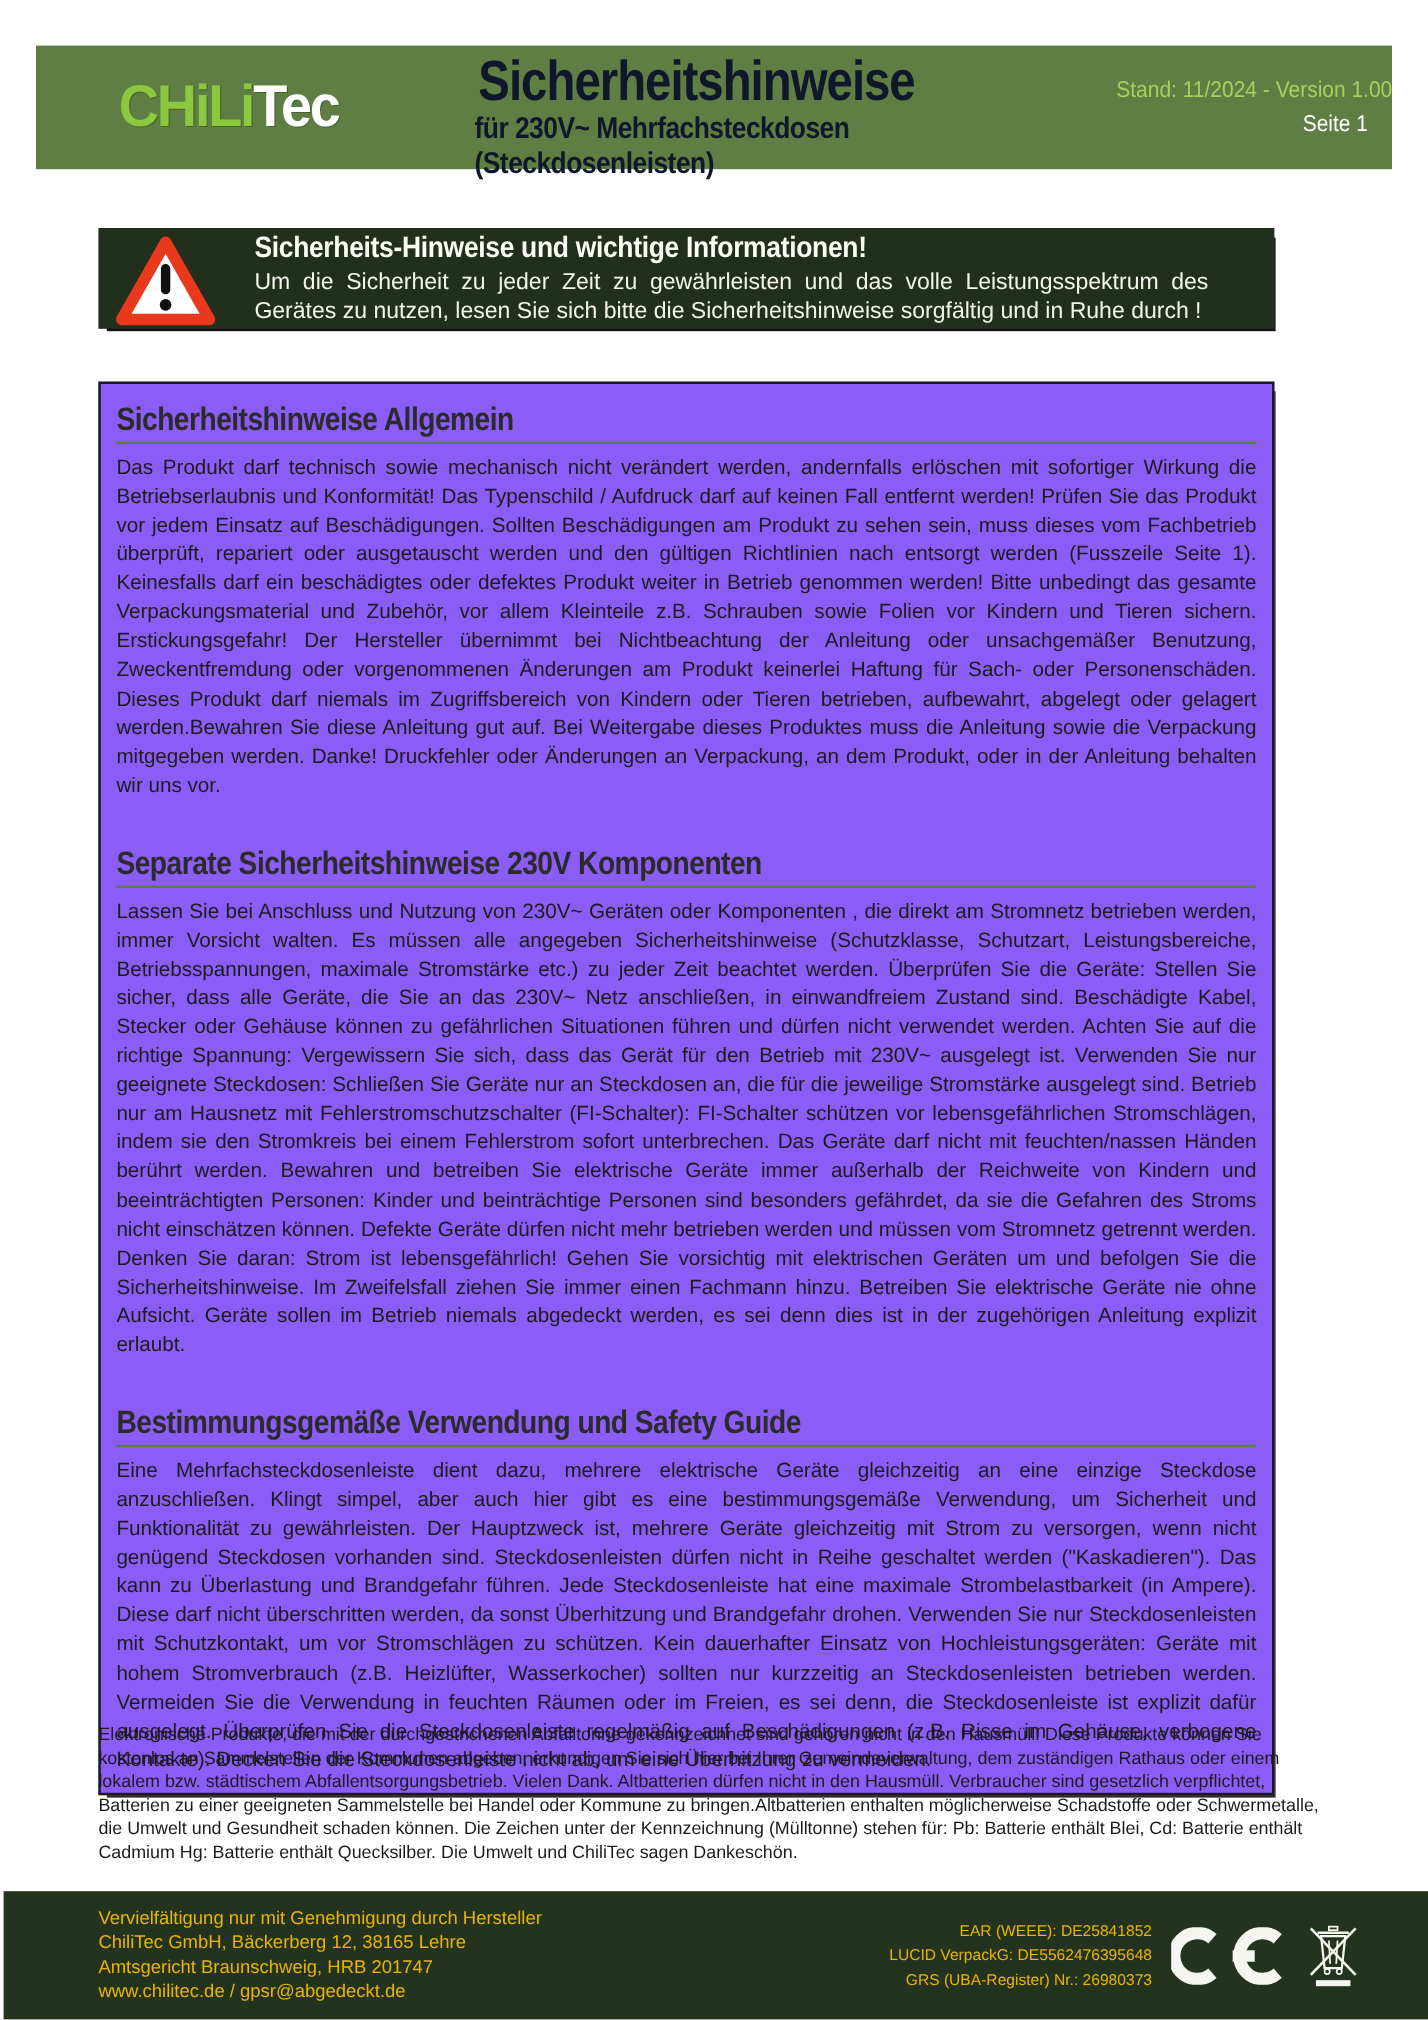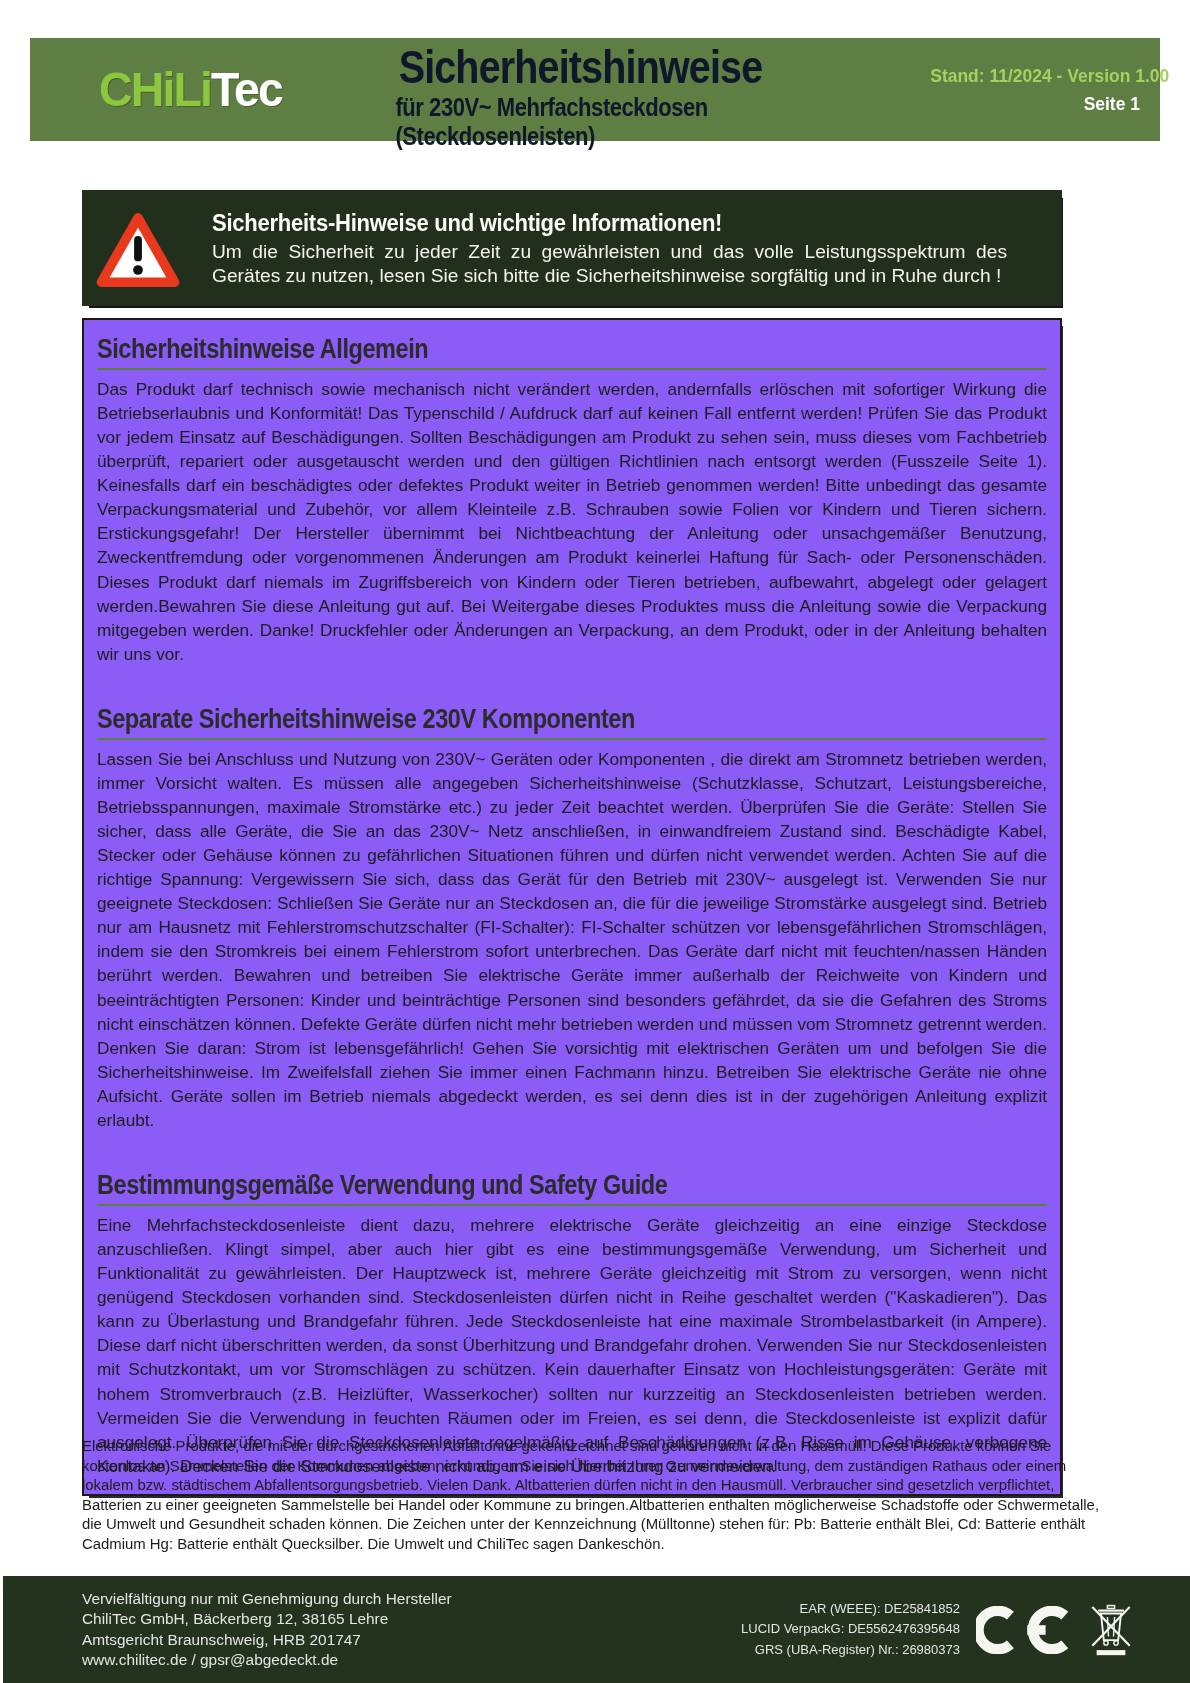--- a/index.html
+++ b/index.html
@@ -31,29 +31,29 @@
   .banner-title {
     display: inline-block; font-size: 47px; font-weight: 700; letter-spacing: -1px;
     transform: scaleX(0.84); transform-origin: center; line-height: 1.05;
   }
   .banner-sub {
     display: inline-block; font-size: 25px; font-weight: 700; letter-spacing: -0.5px;
     transform: scaleX(0.88); transform-origin: center; margin-top: 1px;
   }
   .banner-right {
     width: 248px; padding-right: 20px; text-align: right;
-    font-size: 19px; font-weight: 700; line-height: 1.45; white-space: nowrap;
+    font-size: 19px; font-weight: 400; line-height: 1.45; white-space: nowrap;
   }
   .banner-stand { display:block; color: #a7d05f; transform: scaleX(0.92); transform-origin: right center;}
   .banner-page  { display:block; color: #ffffff; transform: scaleX(0.92); transform-origin: right center;}
 
   
   .warnbox {
     position: absolute; left: 82px; top: 190px;
-    width: 980px; height: 116px;
+    width: 980px; height: 84px;
     background: #222f1d;
     display: flex; align-items: center;
     box-shadow: 4px 5px 0 -3px #141414;
   }
   .warn-tri { flex-shrink: 0; margin: 4px 0 0 12px; }
   .warn-text { margin-left: 30px; width: 800px; color: #fdfdf8; }
   .warn-title {
     display: inline-block; font-size: 24.5px; font-weight: 700; letter-spacing: -0.3px;
     transform: scaleX(0.9); transform-origin: left center; margin-bottom: 3px; white-space: nowrap;
   }
@@ -88,21 +88,21 @@
   .disposal {
     position: absolute; left: 82px; top: 1437px; width: 1030px;
     font-size: 14.9px; line-height: 19.5px; color: #1b1b1b; text-align: left;
   }
 
   
   .footer {
     position: absolute; left: 3px; right: 0; bottom: 0; height: 107px;
     background: #24331e;
     display: flex; align-items: center; justify-content: space-between;
-    color: #e5e5e5;
+    color: #eab308;
   }
   .footer-left {
     padding-left: 79px; font-size: 15.4px; line-height: 20.5px; font-weight: 400;
   }
   .footer-right {
     display: flex; align-items: center; gap: 16px; padding-right: 56px;
   }
   .footer-reg { text-align: right; font-size: 13px; line-height: 20.5px; white-space: nowrap; }
   .ce-icon, .weee-icon { flex-shrink: 0; }
 </style>

